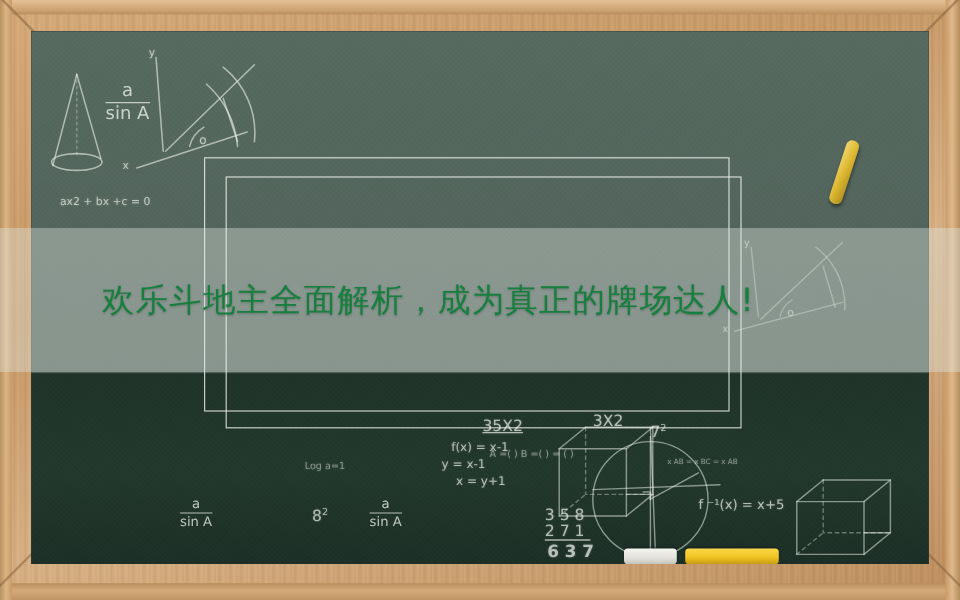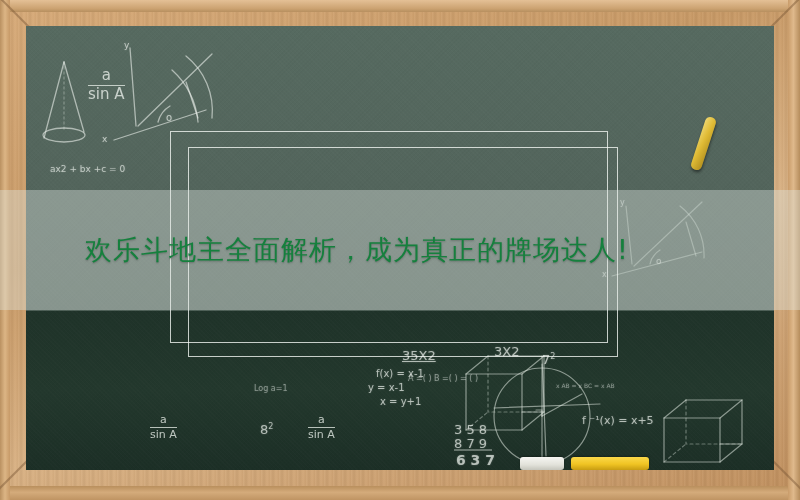--- a/index.html
+++ b/index.html
@@ -290,21 +290,21 @@
       </div>
       <div class="chalk-text" style="left:530px; top:356px; font-size:6px; opacity:0.7;">x AB = x BC = x AB</div>
 
       <div class="chalk-text" style="left:376px; top:322px; font-size:13px;text-decoration:underline;">35X2</div>
       <div class="chalk-text" style="left:468px; top:318px; font-size:13px;">3X2</div>
       <div class="chalk-text" style="left:382px; top:348px; font-size:8px; opacity:0.72;">A =( ) B =( ) = ( )</div>
       <div class="chalk-text" style="left:228px; top:358px; font-size:8px; opacity:0.7;text-align:right;">Log a=1</div>
 
       <div class="chalk-text" style="left:556px; top:388px; font-size:11px;">f ⁻¹(x) = x+5</div>
       <div class="chalk-text" style="left:428px; top:396px; font-size:13px;">3 5 8</div>
-      <div class="chalk-text" style="left:428px; top:410px; font-size:13px;">8 7 9</div>
+      <div class="chalk-text" style="left:428px; top:410px; font-size:13px;">2 7 1</div>
       <div class="chalk-text" style="left:430px; top:426px; font-size:14px;font-weight:bold;">6 3 7</div>
     </div>
 
     <div class="deco-rect deco-outer" style="left:144px; top:105px; width:436px; height:210px;"></div>
     <div class="deco-rect deco-inner" style="left:162px; top:121px; width:428px; height:208px;"></div>
 
     <div class="chalk-stick-yellow-board"></div>
 
     <div class="ledge-chalk-white"></div>
     <div class="ledge-chalk-yellow"></div>

